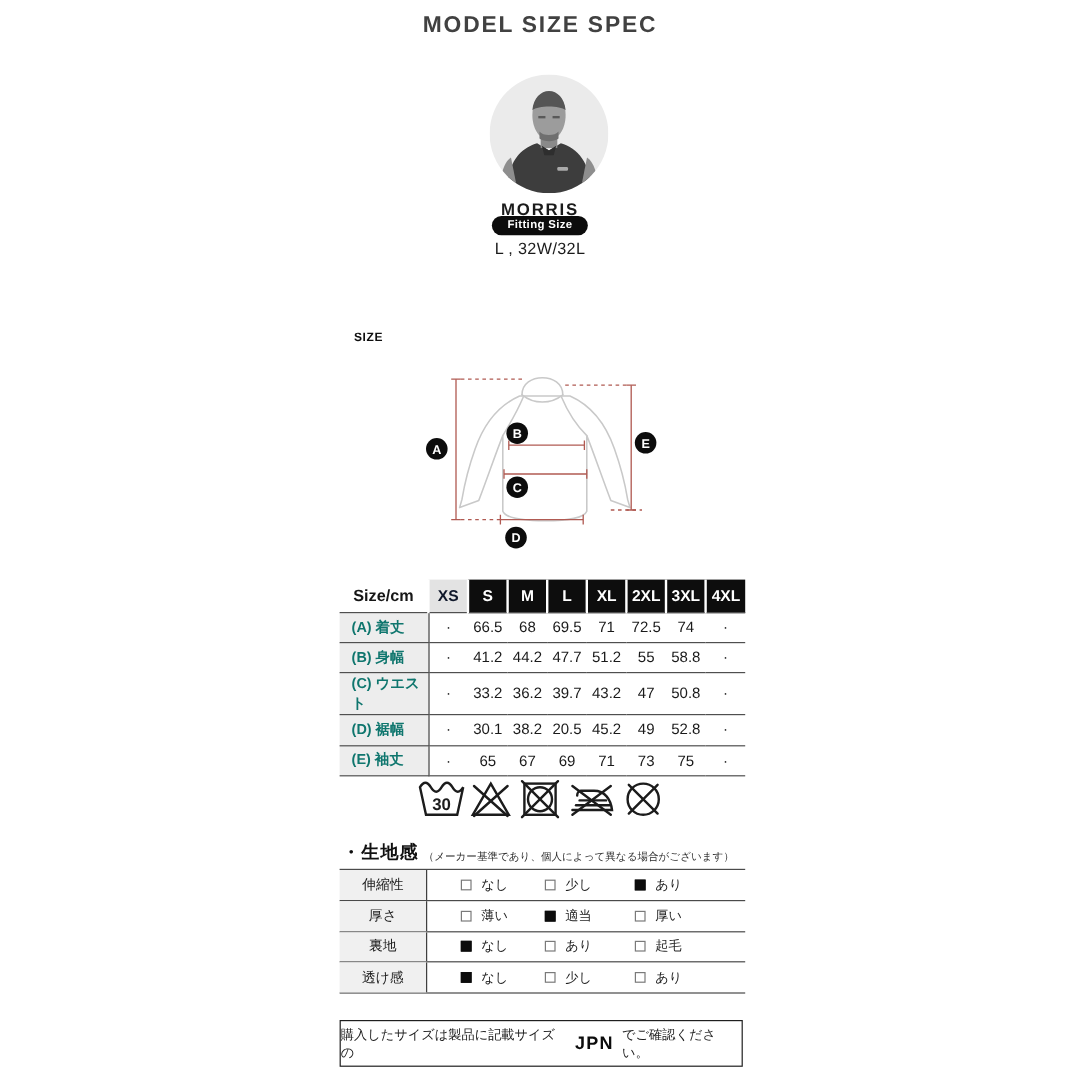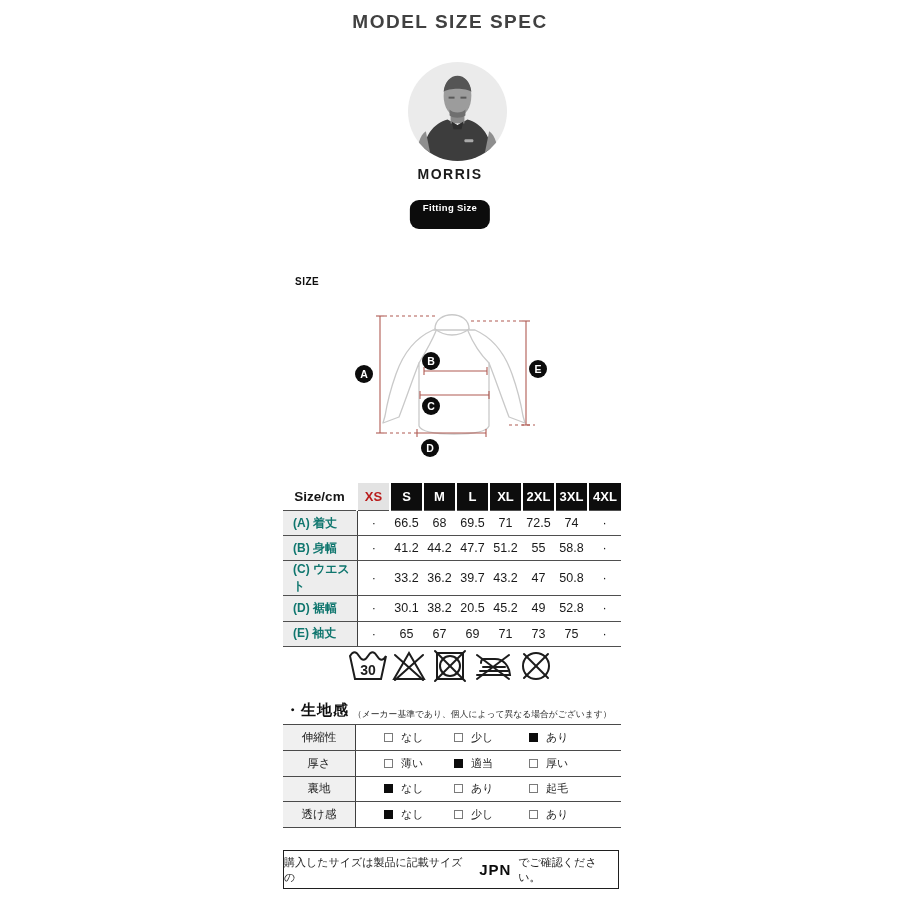--- a/index.html
+++ b/index.html
@@ -5,34 +5,34 @@
   html,body{margin:0;padding:0;background:#fff;}
   .page{position:relative;width:900px;height:900px;background:#fff;overflow:hidden;
         font-family:"Liberation Sans","DejaVu Sans",sans-serif;color:#222;}
   .abs{position:absolute;}
   .center-text{left:0;width:100%;text-align:center;}
 
   .title{top:11px;font-size:19px;font-weight:600;letter-spacing:1.5px;color:#414141;}
 
   .avatar-wrap{left:408px;top:62px;width:99px;height:99px;}
   .model-name{top:166px;font-size:14px;font-weight:bold;letter-spacing:1.5px;color:#1b1b1b;}
-  .fitting-pill{top:200px;left:50%;transform:translateX(-50%);background:#0c0c0c;color:#fff;
-    font-size:9.5px;font-weight:bold;padding:2px 13px 16px;border-radius:9px;letter-spacing:.3px;}
+  .fitting-pill{top:180px;left:50%;transform:translateX(-50%);background:#0c0c0c;color:#fff;
+    font-size:9.5px;font-weight:bold;padding:2px 13px 3px;border-radius:9px;letter-spacing:.3px;}
   .fitting-value{top:200px;font-size:13.5px;color:#1b1b1b;letter-spacing:.3px;}
   .stats{top:218px;font-size:11.5px;color:#575757;line-height:15px;}
 
   .size-heading{left:295px;top:276px;font-size:10px;font-weight:bold;color:#0f0f0f;letter-spacing:.5px;}
   .diagram{left:349px;top:296px;}
 
   .size-table{left:283px;top:483px;width:338px;border-collapse:collapse;table-layout:fixed;}
   .size-table th,.size-table td{padding:0;text-align:center;border-bottom:1.4px solid #4f4f4f;}
   .size-table th{height:27px;font-size:13px;}
   .size-table th.corner{background:#fff;color:#161616;font-weight:bold;font-size:13.5px;}
   .size-table th.szh{background:#0d0d0d;color:#fff;border-left:2px solid #fff;}
-  .size-table th.szh.disabled{background:#e3e3e3;color:#b91c1c;}
+  .size-table th.szh.disabled{background:#e3e3e3;color:#0f172a;}
   .size-table td.rowlabel{background:#ededed;text-align:left;padding-left:10px;font-weight:bold;
     font-size:12px;color:#0f766e;border-right:1.5px solid #3f3f3f;height:24.2px;}
   .size-table td.val{font-size:12.5px;color:#1a1a1a;height:24.2px;}
 
   .care{left:340px;top:643px;}
 
   .fabric-heading{left:285px;top:701px;font-size:15px;font-weight:bold;color:#101010;letter-spacing:1px;}
   .fabric-note{left:353px;top:709px;font-size:8.8px;color:#2d2d2d;}
   .fabric-table{left:283px;top:724px;width:338px;border-top:1.3px solid #4a4a4a;}
   .fabric-row{display:flex;height:24.8px;border-bottom:1.3px solid #4a4a4a;align-items:stretch;}
@@ -74,20 +74,21 @@
         <rect x="41" y="35" width="6" height="2" fill="#595959"></rect>
         <rect x="53" y="35" width="6" height="2" fill="#595959"></rect>
         <path d="M44,60 L50,64 L56,60 L54,68 L46,68 Z" fill="#2e2e2e"></path>
         <rect x="57" y="78" width="9" height="3" rx="1" fill="#a9a9a9"></rect>
       </g>
     </svg>
   </div>
 
   <div class="abs center-text model-name">MORRIS</div>
   <div class="abs fitting-pill">Fitting Size</div>
+  <div class="abs center-text fitting-value">L , 32W/32L</div>
 
   <div class="abs size-heading">SIZE</div>
 
   <div class="abs diagram">
     <svg width="215" height="172" viewBox="0 0 215 172">
 
       <g stroke="#c9c9c9" stroke-width="1.3" fill="#ffffff" stroke-linejoin="round" stroke-linecap="round">
         <path d="M84,34 C66,42 54,58 47,78 C42,92 38,108 36,120 L34,127 L50,121 C58,100 64,82 70,67 L70,130 C72,135 85,138 105,138 C125,138 138,135 140,130 L140,67 C146,82 152,100 160,121 L176,127 L174,120 C172,108 168,92 163,78 C156,58 144,42 126,34 Z"></path>
         <path d="M86,33 C86,14 120,14 120,33" fill="none"></path>
         <path d="M86,33 C96,41 110,41 120,33" fill="none"></path>

